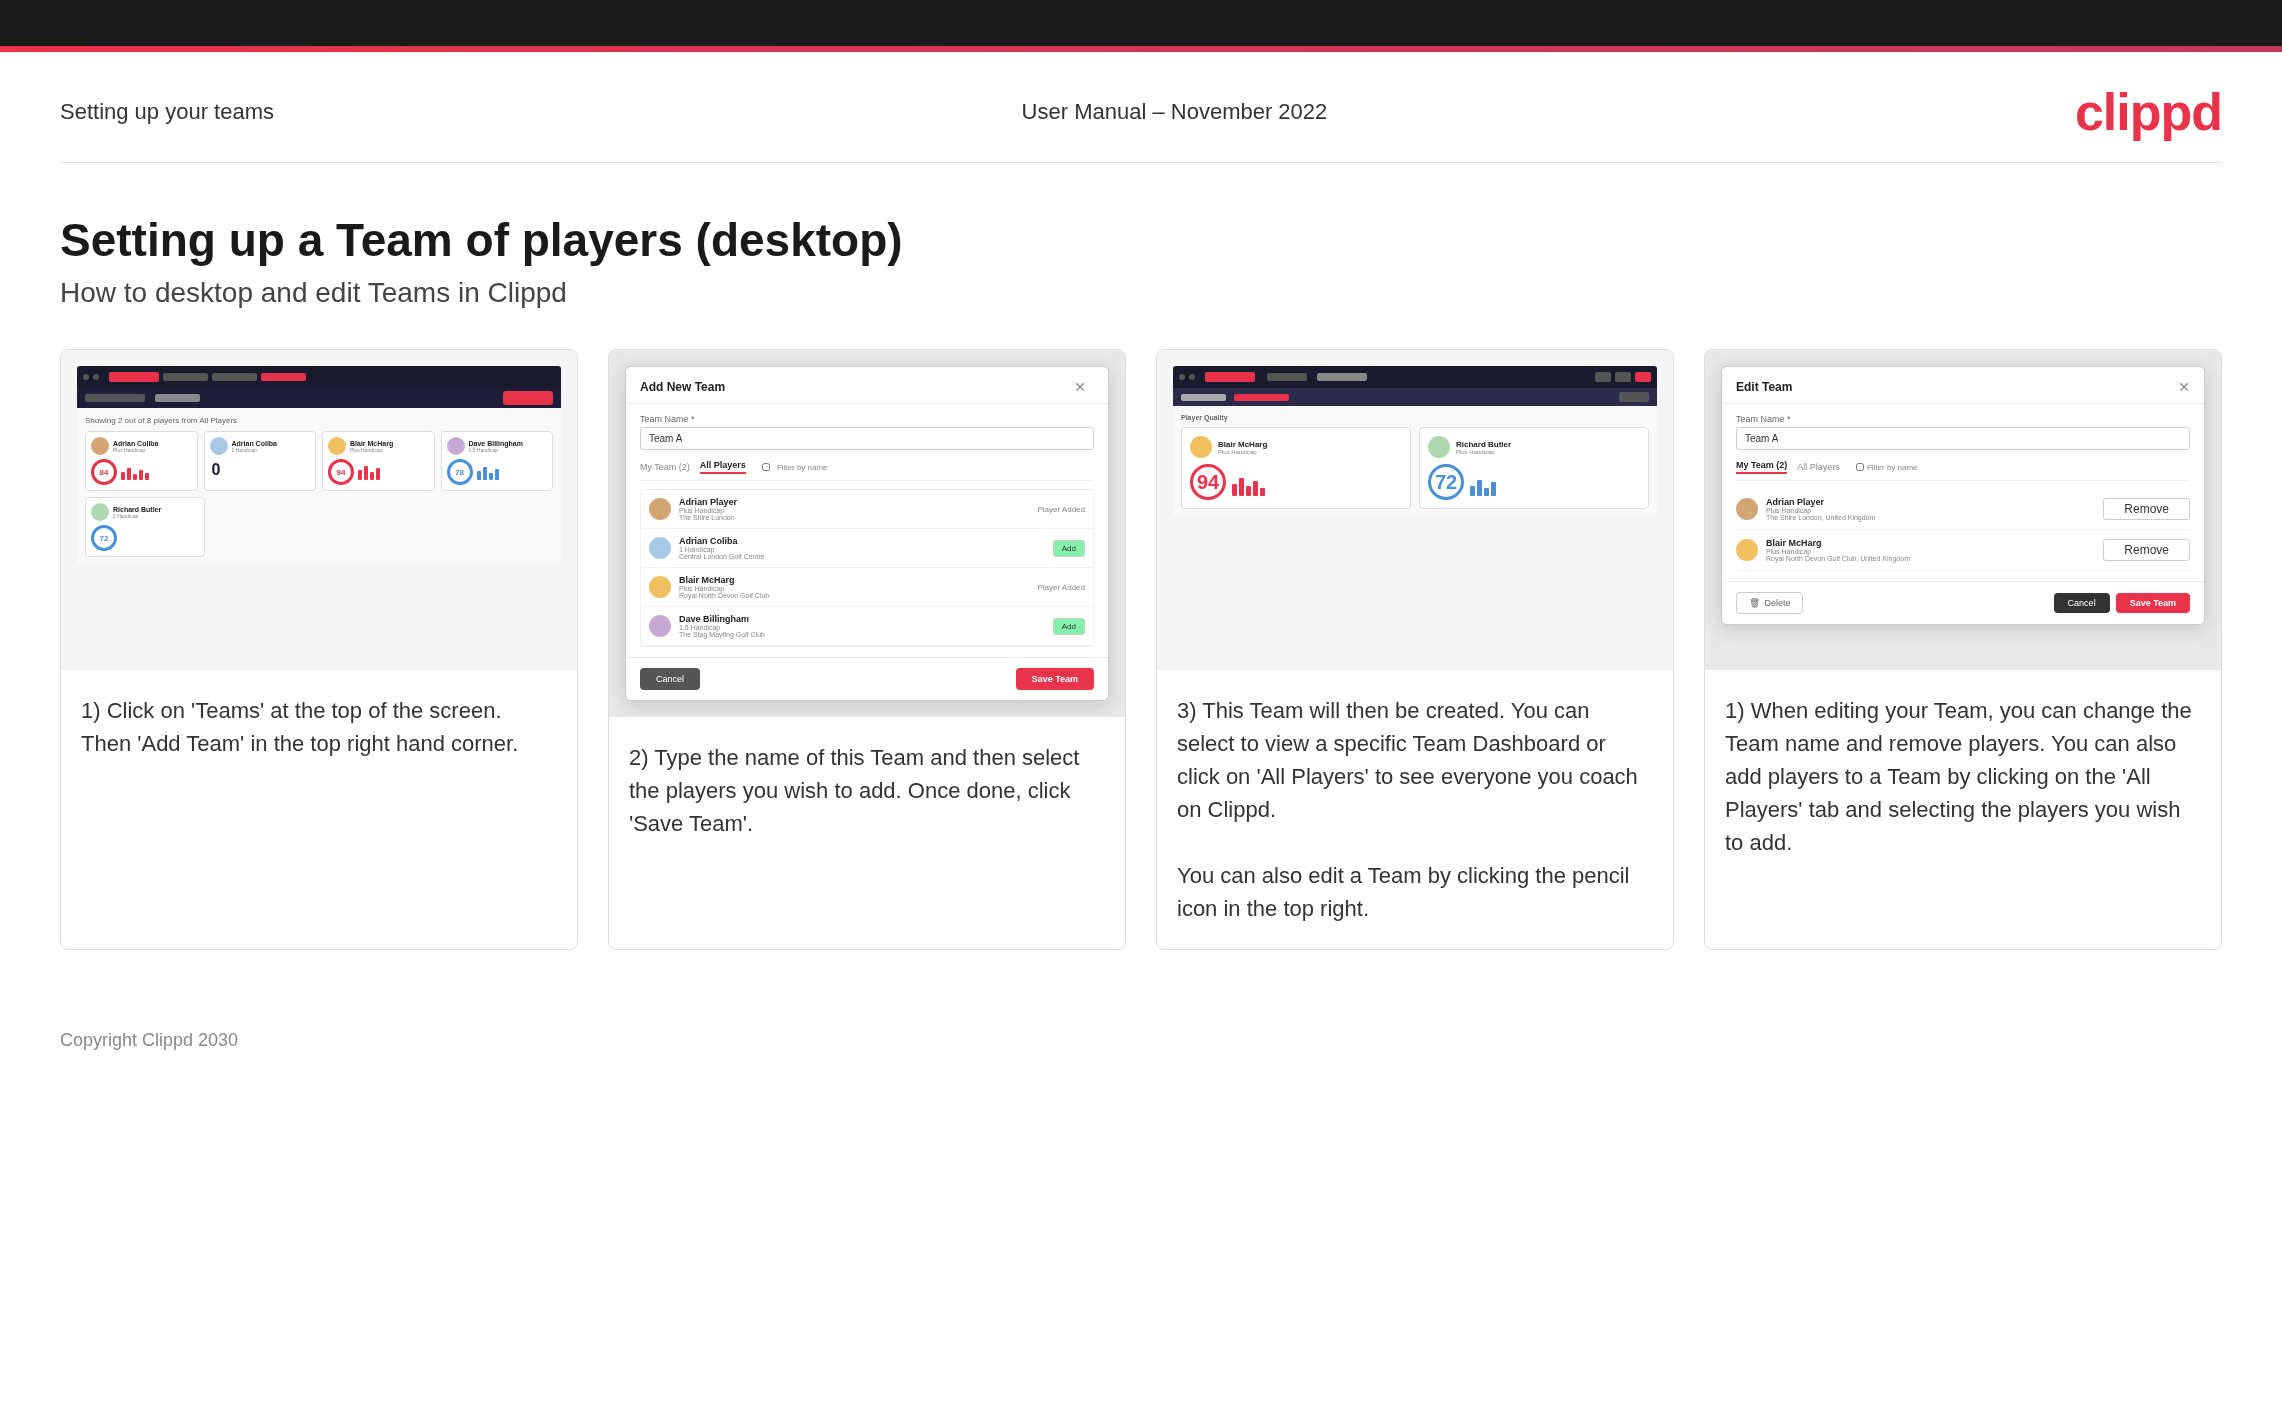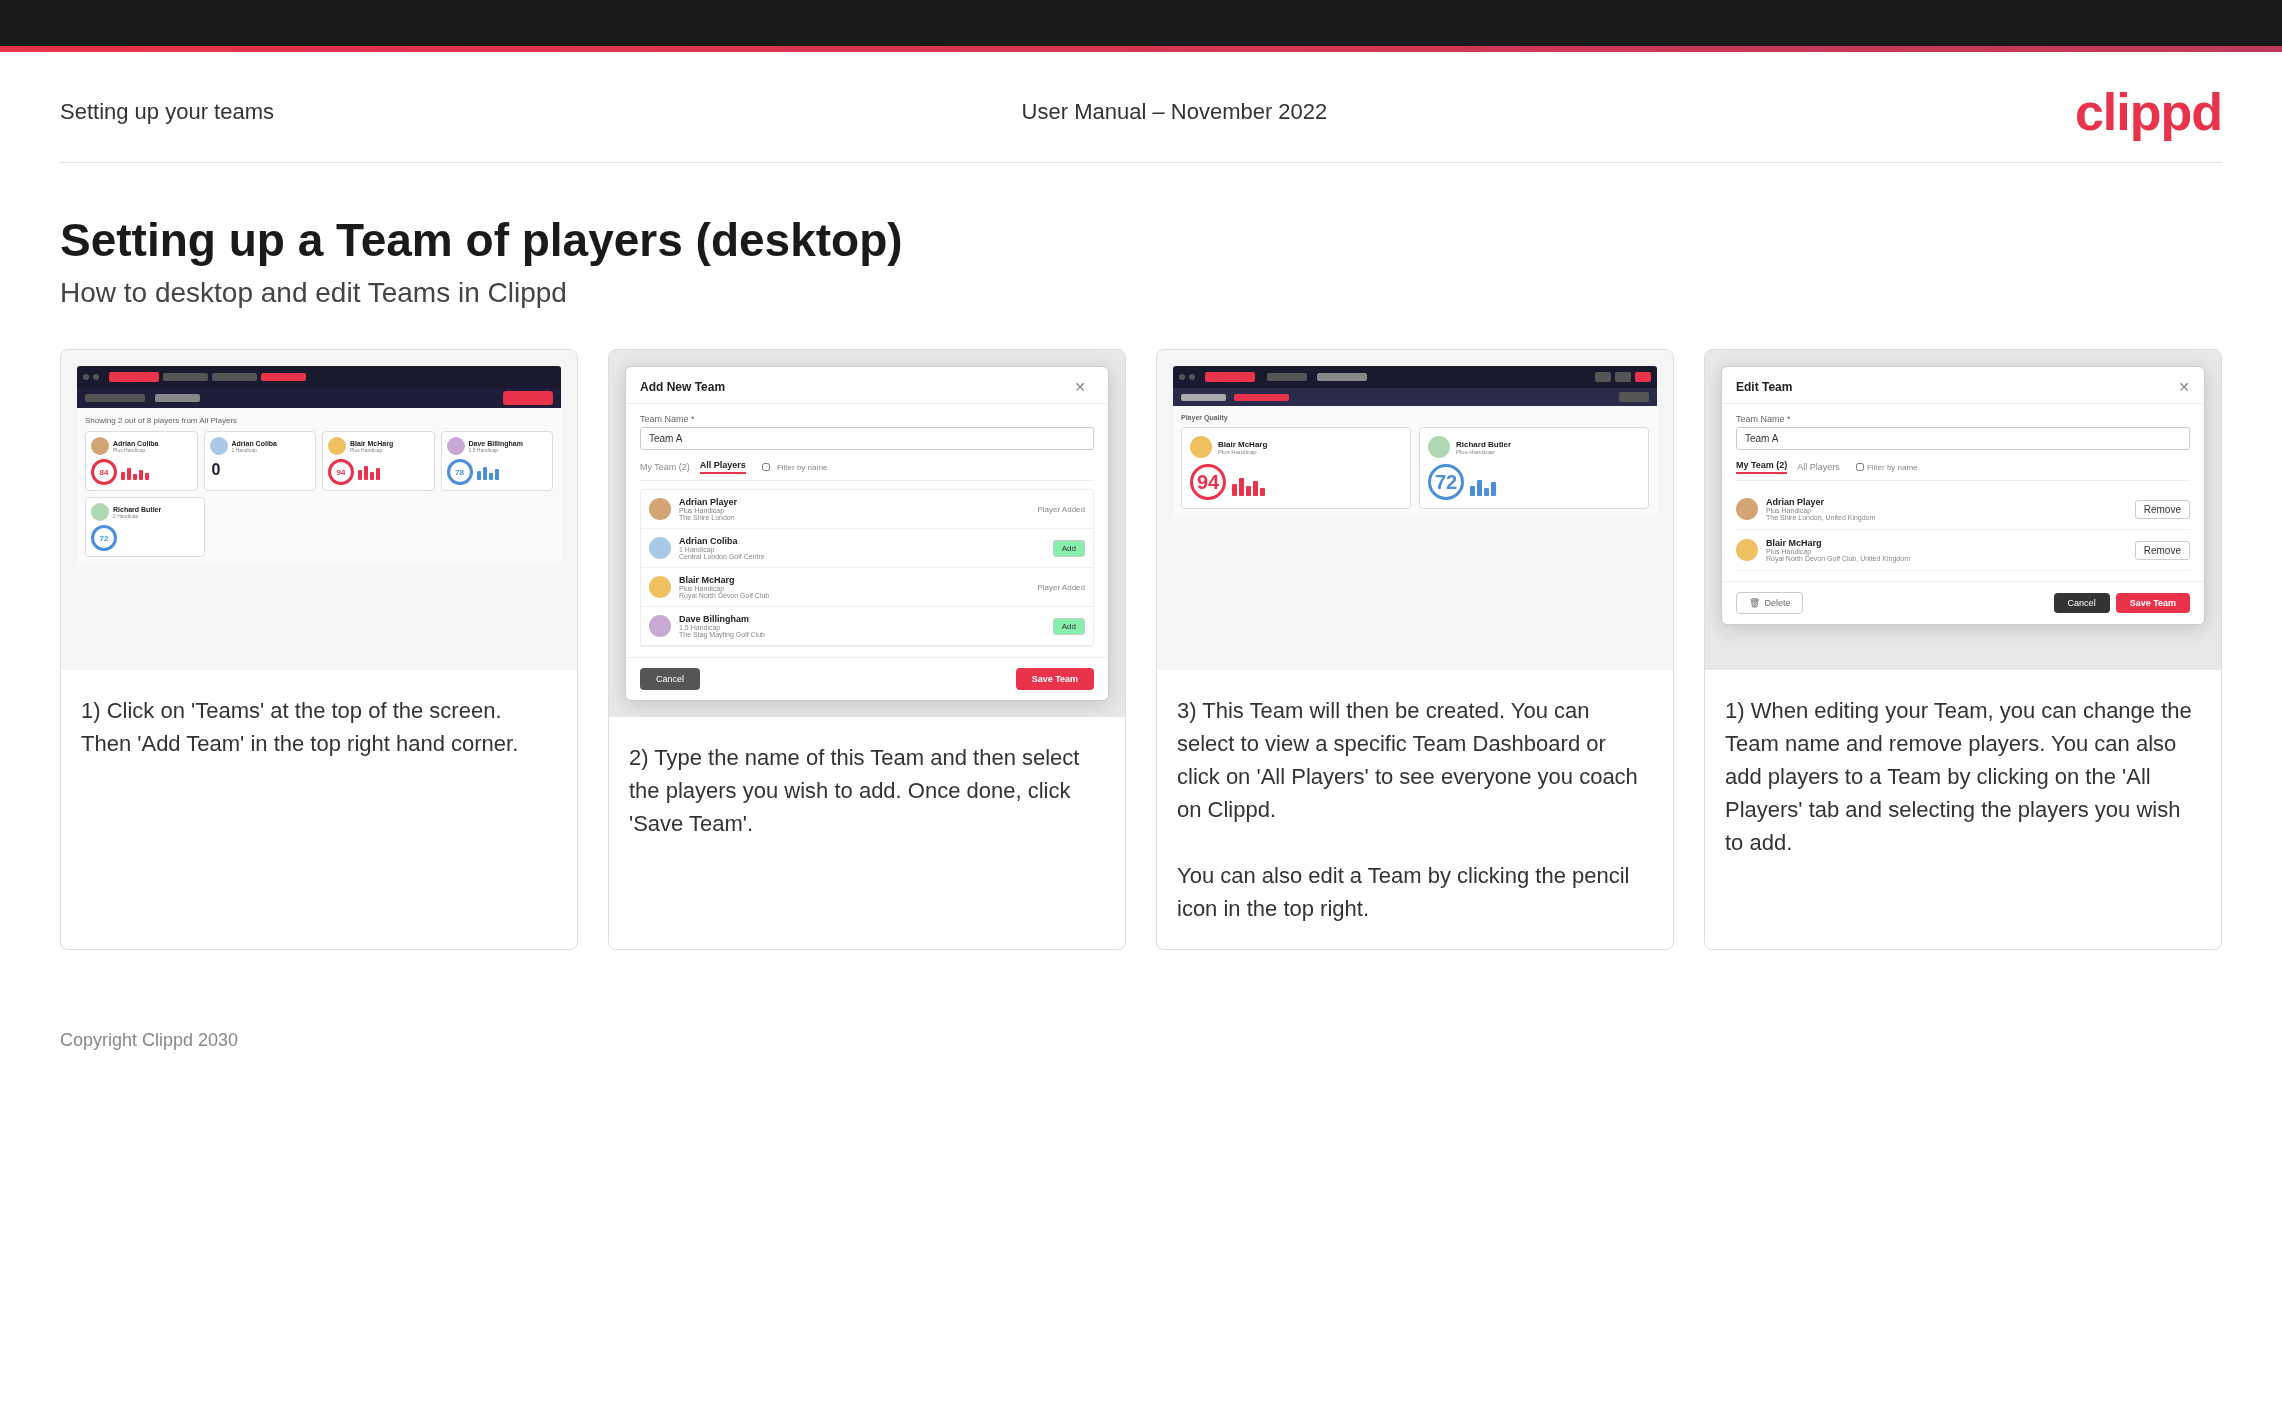--- a/index.html
+++ b/index.html
@@ -489,26 +489,26 @@
     }
     .ss4-player-avatar {
       width: 22px; height: 22px; border-radius: 50%;
       background: #c5d4e8;
       flex-shrink: 0;
     }
     .ss4-player-info { flex: 1; }
     .ss4-player-name { font-size: 9px; font-weight: 600; color: #222; }
     .ss4-player-detail { font-size: 7px; color: #888; }
     .ss4-btn-remove {
-      font-size: 10px;
+      font-size: 12px;
       color: #333;
       background: #fff;
       border: 1px solid #ccc;
       border-radius: 3px;
-      padding: 3px 8px;
+      padding: 3px 20px;
       cursor: pointer;
     }
     .ss4-footer {
       display: flex;
       justify-content: space-between;
       align-items: center;
       padding: 10px 14px;
       border-top: 1px solid #eee;
     }
     .ss4-btn-delete {

